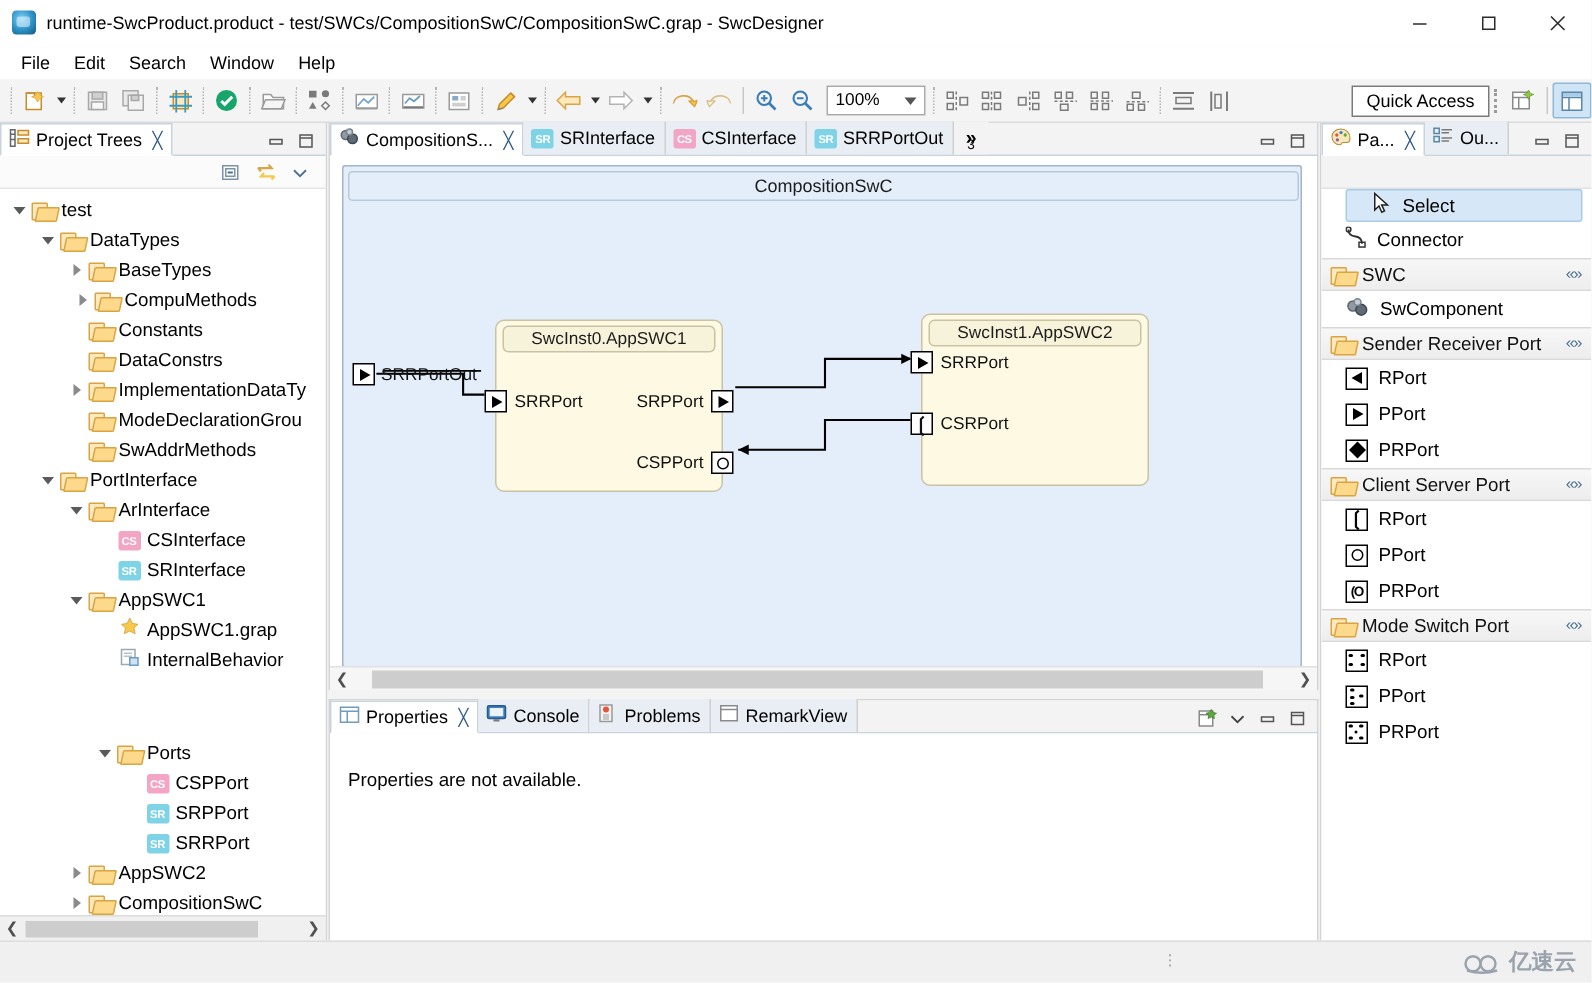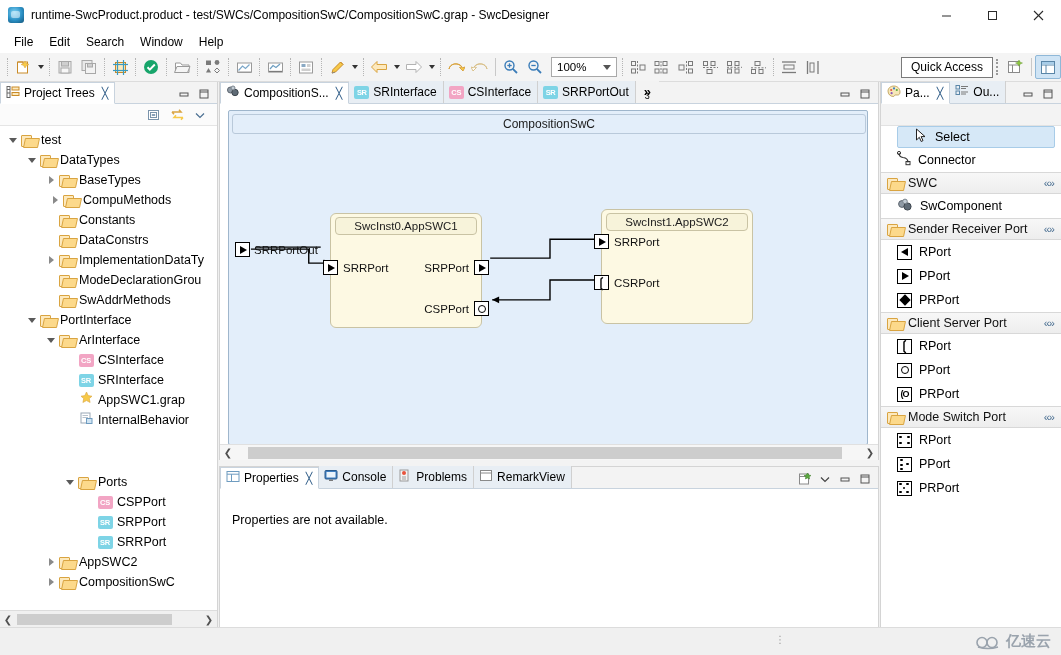--- a/index.html
+++ b/index.html
@@ -664,20 +664,27 @@
             </span>
             <span class="tlabel">CSInterface</span>
           </div>
           <div class="trow" style="padding-left: 63px;">
             <span class="twist "></span>
             <span class="ticon">
               <span class="badge sr">SR</span>
             </span>
             <span class="tlabel">SRInterface</span>
           </div>
+          <div class="trow" style="padding-left: 44px;">
+            <span class="twist open"></span>
+            <span class="ticon">
+              <span class="folder-open"></span>
+            </span>
+            <span class="tlabel">AppSWC1</span>
+          </div>
           <div class="trow" style="padding-left: 63px;">
             <span class="twist "></span>
             <span class="ticon">
               <span><svg width="15" height="15" viewBox="0 0 15 15">
                   <path d="M7.5 1 l1.7 3.6 L13 5.2 l-2.7 2.4 .8 3.9 L7.5 9.6 L3.9 11.5 l.8-3.9 L2 5.2 l3.8-.6z" fill="#f7c948" stroke="#d9a441" stroke-width=".6"></path>
                 </svg></span>
             </span>
             <span class="tlabel">AppSWC1.grap</span>
           </div>
           <div class="trow" style="padding-left: 63px;">
@@ -835,21 +842,21 @@
                   </span>
               </div>
               <div class="portrow" style="right:-8px; top:87px;">
                 <span style="margin-right:5px">CSPPort</span>
                 <span class="pglyph">
                     <span class="circ"></span>
                   </span>
               </div>
             </div>
 
-            <div class="swc" style="left:372px; top:98px; width:152px; height:115px;">
+            <div class="swc" style="left:385px; top:98px; width:152px; height:115px;">
               <div class="swc-title">SwcInst1.AppSWC2</div>
               <div class="portrow" style="left:-8px; top:24px;">
                 <span class="pglyph">
                     <span class="tri-r"></span>
                   </span>
                 <span style="margin-left:5px">SRRPort</span>
               </div>
               <div class="portrow" style="left:-8px; top:65px;">
                 <span class="pglyph">
                     <span class="arcg">❲</span>

